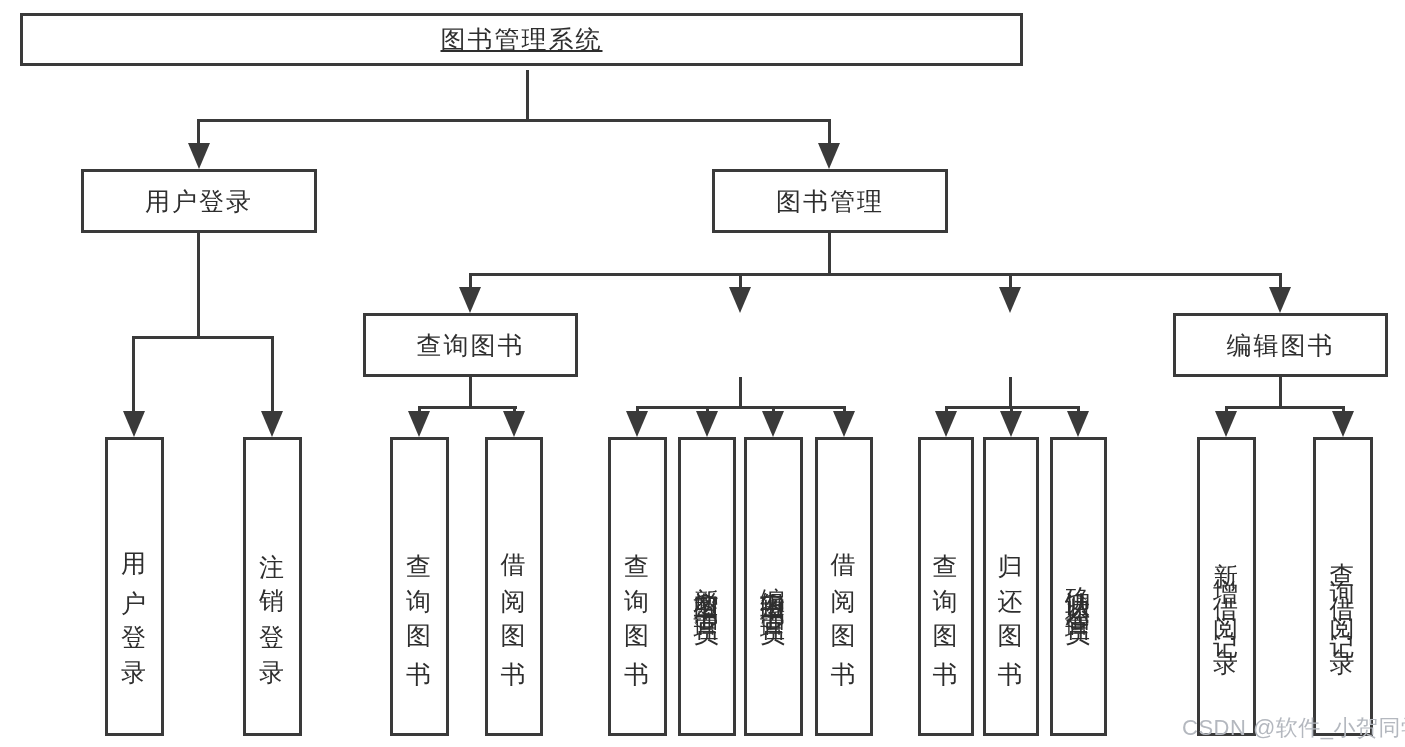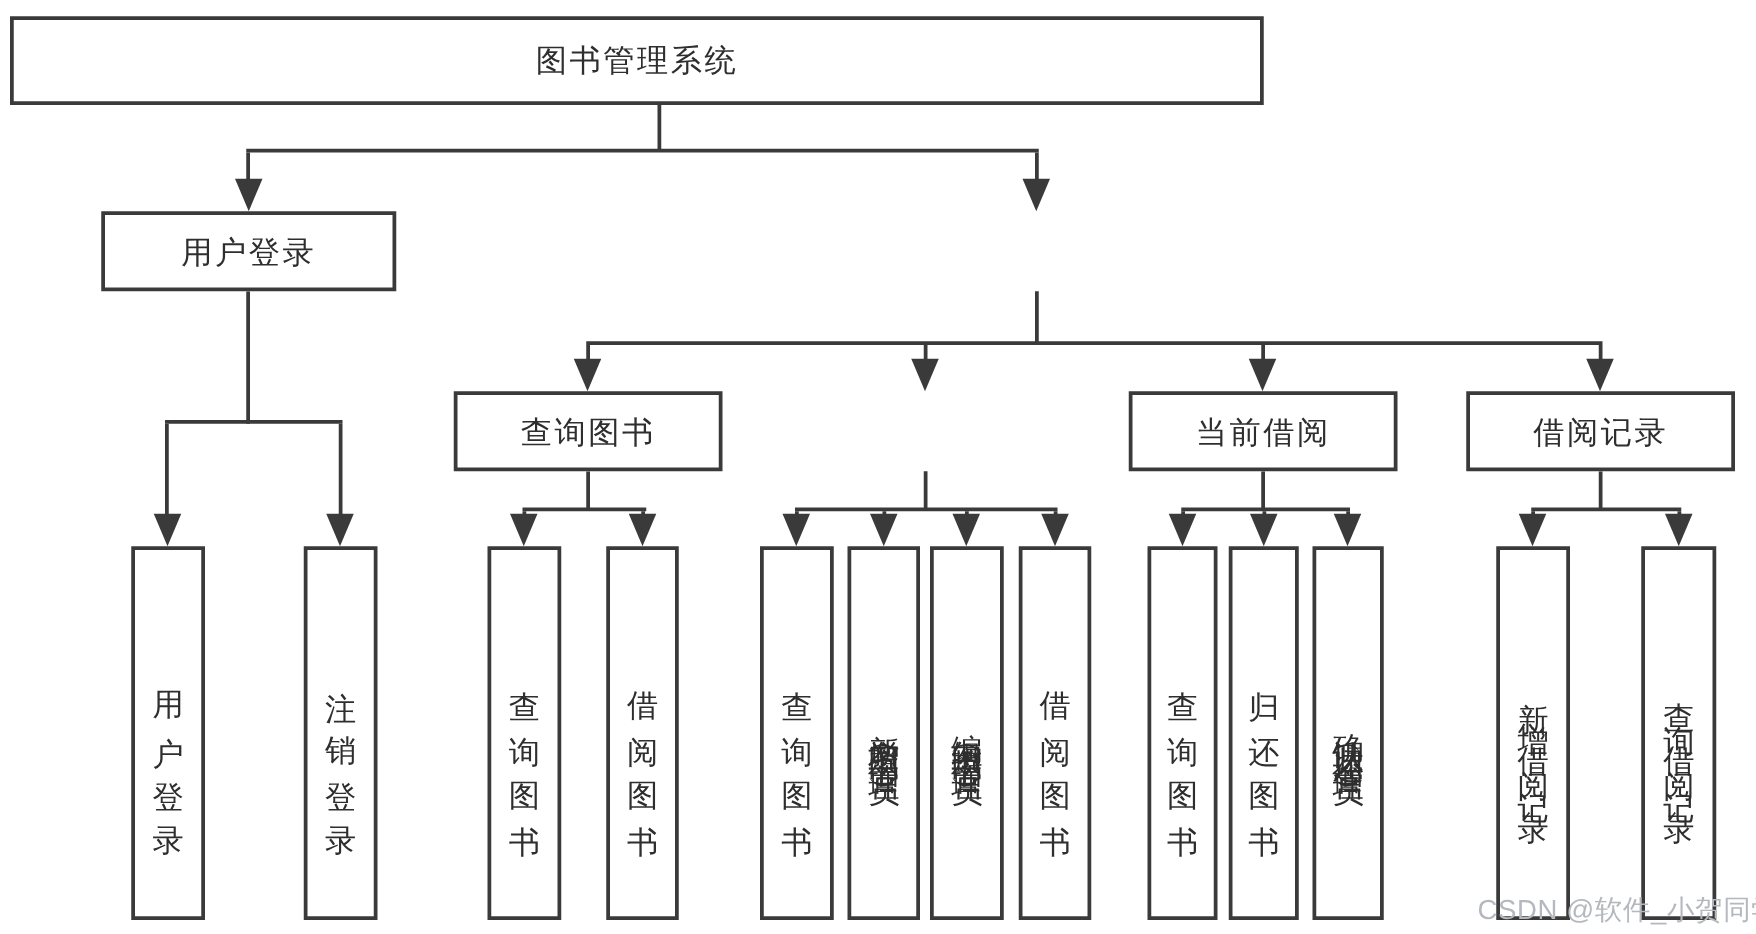--- a/index.html
+++ b/index.html
@@ -34,21 +34,21 @@
   .sp9{letter-spacing:5px;margin-inline-end:-5px;}
   .vl{position:absolute;width:3px;background:var(--line);}
   .hl{position:absolute;height:3px;background:var(--line);}
   .ah{
     position:absolute;width:0;height:0;
     border-left:11px solid transparent;
     border-right:11px solid transparent;
     border-top:26px solid var(--line);
   }
   
-  .b-root{left:8px;top:13px;width:1003px;height:71px;}
+  .b-root{left:20px;top:13px;width:1003px;height:53px;text-decoration:underline;}
   .b-ul{left:81px;top:169px;width:236px;height:64px;}
   .b-bm{left:712px;top:169px;width:236px;height:64px;}
   .b-nb{left:363px;top:313px;width:215px;height:64px;}
   .b-bb{left:633px;top:313px;width:215px;height:64px;}
   .b-cb{left:903px;top:313px;width:215px;height:64px;}
   .b-rc{left:1173px;top:313px;width:215px;height:64px;}
   .lf{top:437px;height:299px;}
   .l-ul1{left:105px;width:59px;}
   .l-ul2{left:243px;width:59px;}
   .l-nb1{left:390px;width:59px;}
@@ -137,29 +137,29 @@
   <div class="vl" style="left:1342px;top:409px;height:6px;"></div>
   <div class="ah" style="left:1332px;top:411px;"></div>
 
   <div class="node b-root">
     <span>图书管理系统</span>
   </div>
 
   <div class="node b-ul">
     <span>用户登录</span>
   </div>
+  <div class="node b-bm">
+    <span>图书管理</span>
+  </div>
 
   <div class="node b-nb">
     <span>查询图书</span>
   </div>
-  <div class="node b-cb">
-    <span>当前借阅</span>
-  </div>
   <div class="node b-rc">
-    <span>借阅记录</span>
+    <span>编辑图书</span>
   </div>
 
   <div class="node leaf lf l-ul1">
     <span class="sp4">用户登录</span>
   </div>
   <div class="node leaf lf l-ul2">
     <span class="sp4">注销登录</span>
   </div>
   <div class="node leaf lf l-nb1">
     <span class="sp4">查询图书</span>

